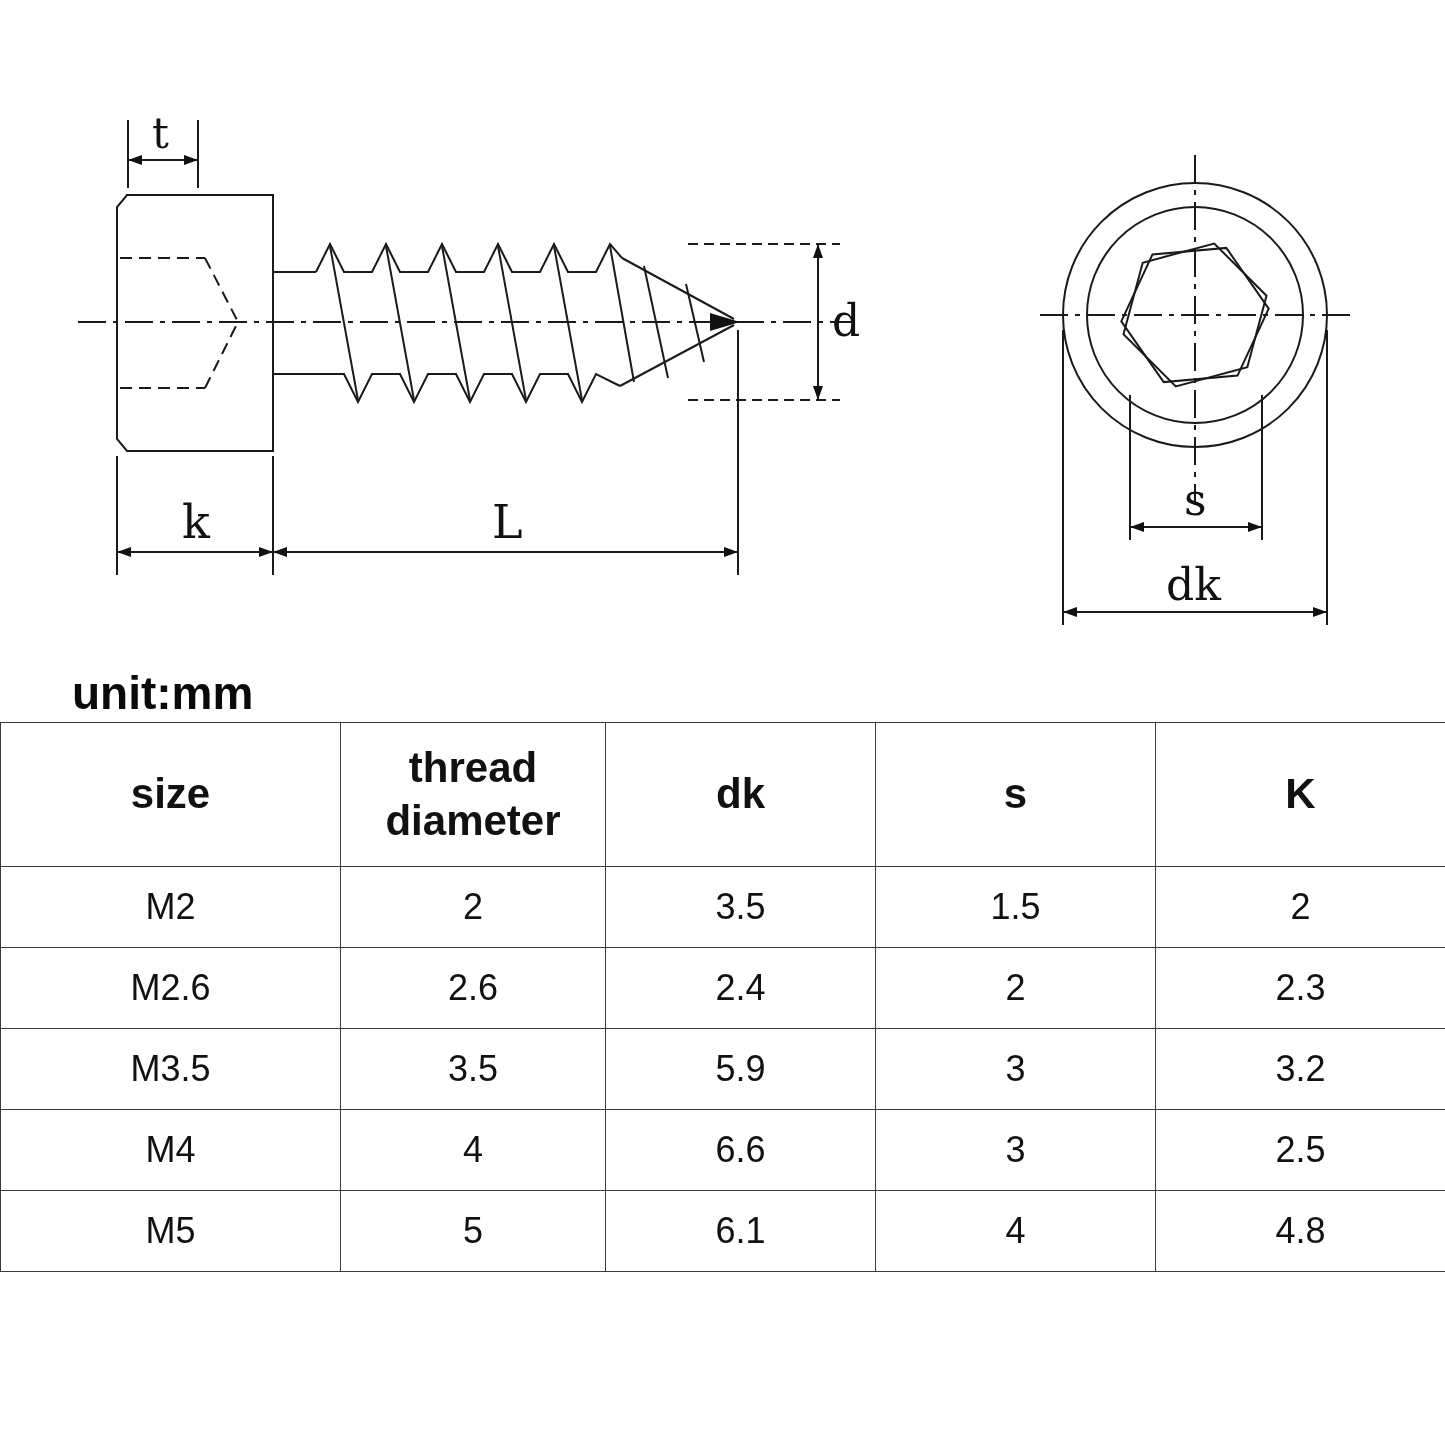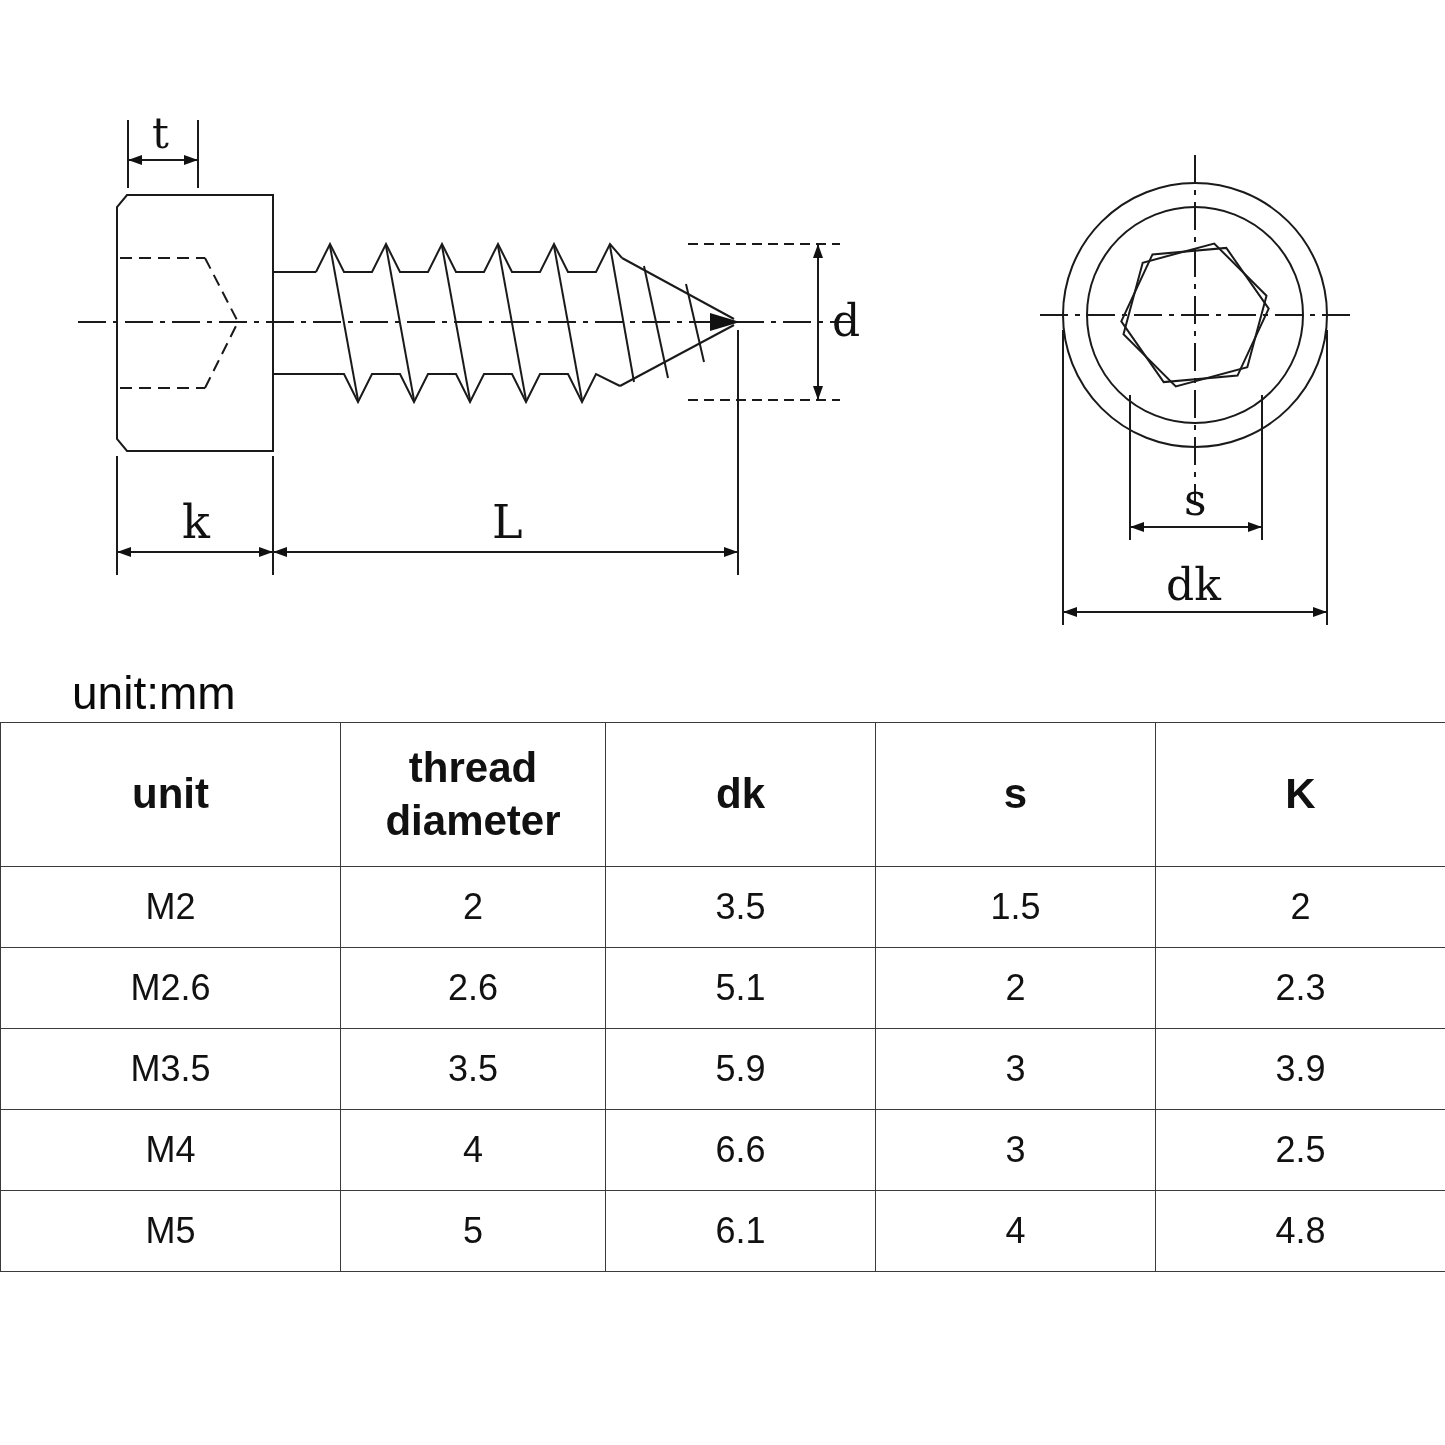--- a/index.html
+++ b/index.html
@@ -13,20 +13,21 @@
   .drawing-wrap svg{display:block;}
   svg text{font-family:"DejaVu Serif",serif;fill:#111;}
   .unit-label{
     font-family:"Liberation Sans",sans-serif;
     font-size:46px;
     color:#0a0a0a;
     padding:8px 0 10px 72px;
     height:62px;
     box-sizing:border-box;
     line-height:1.1;
+    font-weight:bold;
   }
   table.spec{
     width:1445px;
     border-collapse:collapse;
     table-layout:fixed;
   }
   table.spec th, table.spec td{
     border:1px solid #3a3a3a;
     text-align:center;
     vertical-align:middle;
@@ -155,48 +156,48 @@
 <table class="spec">
   <colgroup>
       <col class="c1">
       <col class="c2">
       <col class="c3">
       <col class="c4">
       <col class="c5">
     </colgroup>
   <thead>
     <tr>
-      <th>unit</th>
+      <th>size</th>
       <th>thread diameter</th>
       <th>dk</th>
       <th>s</th>
       <th>K</th>
     </tr>
   </thead>
   <tbody>
     <tr>
       <td>M2</td>
       <td>2</td>
       <td>3.5</td>
       <td>1.5</td>
       <td>2</td>
     </tr>
     <tr>
       <td>M2.6</td>
       <td>2.6</td>
-      <td>5.1</td>
+      <td>2.4</td>
       <td>2</td>
       <td>2.3</td>
     </tr>
     <tr>
       <td>M3.5</td>
       <td>3.5</td>
       <td>5.9</td>
       <td>3</td>
-      <td>3.9</td>
+      <td>3.2</td>
     </tr>
     <tr>
       <td>M4</td>
       <td>4</td>
       <td>6.6</td>
       <td>3</td>
       <td>2.5</td>
     </tr>
     <tr>
       <td>M5</td>

